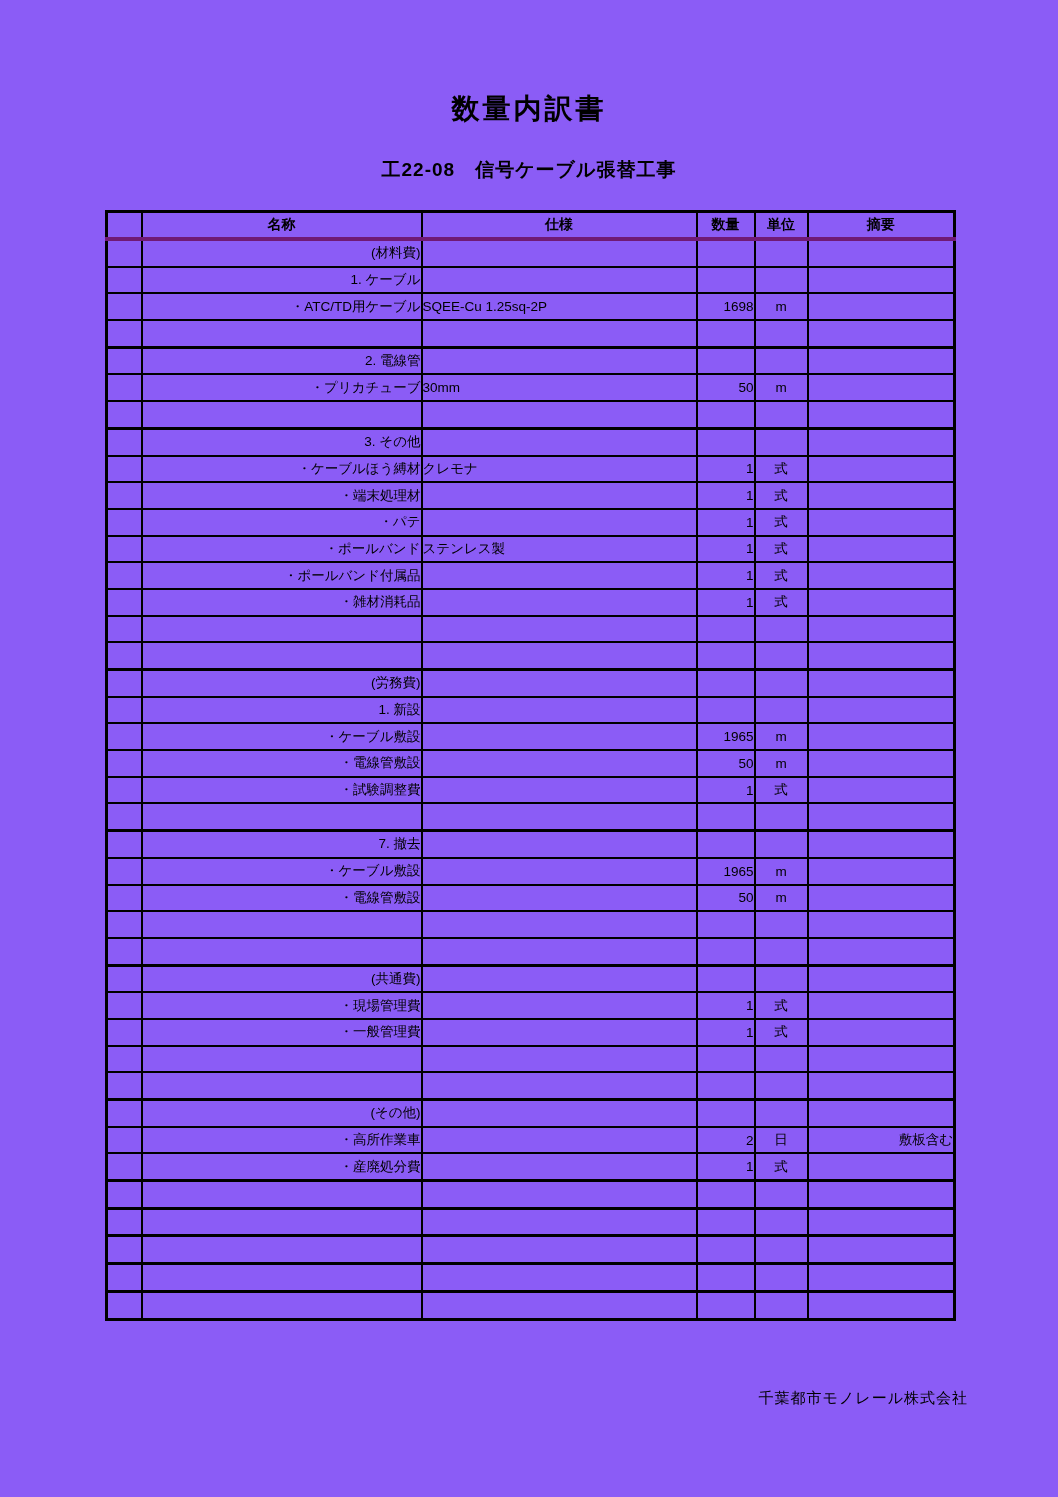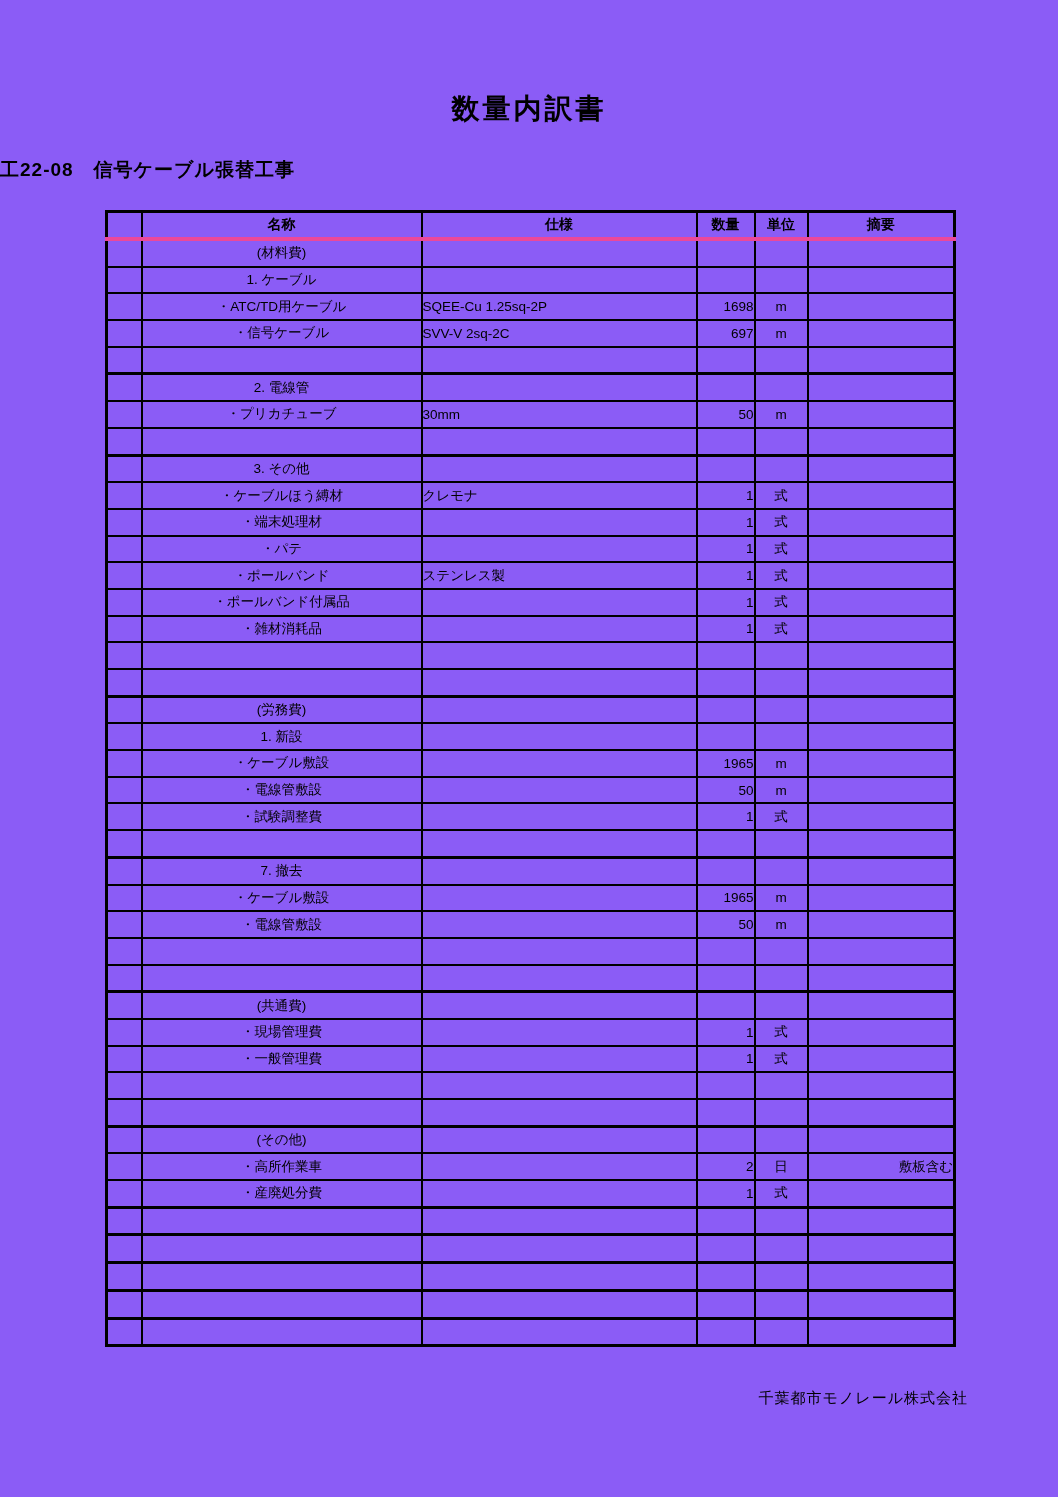--- a/index.html
+++ b/index.html
@@ -20,21 +20,21 @@
     text-align: center;
     font-size: 28px;
     font-weight: 700;
     letter-spacing: 3px;
   }
   .doc-subtitle {
     position: absolute;
     top: 157px;
     left: 0;
     width: 100%;
-    text-align: left;
+    text-align: center;
     font-size: 19px;
     font-weight: 700;
     letter-spacing: 1px;
   }
   .table-wrap {
     position: absolute;
     left: 105px;
     top: 210px;
     width: 848px;
   }
@@ -49,32 +49,32 @@
     padding: 0;
     overflow: hidden;
     white-space: nowrap;
     font-weight: 400;
   }
   .qty-table thead th {
     height: 24px;
     font-size: 14px;
     font-weight: 700;
     text-align: center;
-    border-bottom: 4px solid #ec4899;
+    border-bottom: 4px solid #701a75;
   }
   .qty-table tbody td {
     height: 24.7px;
     font-size: 13.5px;
     vertical-align: middle;
   }
   
   .c-name { border-left: 3px solid #000; }
   
   .c-idx  { }
-  .c-name { padding-left: 6px; text-align: center; }
+  .c-name { padding-left: 6px; text-align: right; }
   .c-spec { padding-left: 3px; text-align: left; }
   .c-qty  { padding-right: 5px; text-align: right; }
   .c-unit { text-align: center; }
   .c-rem  { padding-left: 3px; text-align: right; }
   
   tr.kind-section td, tr.kind-blank_thick td { border-top: 3px solid #000; }
   .doc-footer {
     position: absolute;
     left: 120px;
     top: 1389px;
@@ -131,28 +131,20 @@
       <td class="c-rem"></td>
     </tr>
           <tr class="kind-item">
       <td class="c-idx"></td>
       <td class="c-name">・ATC/TD用ケーブル</td>
       <td class="c-spec">SQEE-Cu 1.25sq-2P</td>
       <td class="c-qty">1698</td>
       <td class="c-unit">m</td>
       <td class="c-rem"></td>
     </tr>
-          <tr class="kind-item">
-      <td class="c-idx"></td>
-      <td class="c-name">・信号ケーブル</td>
-      <td class="c-spec">SVV-V 2sq-2C</td>
-      <td class="c-qty">697</td>
-      <td class="c-unit">m</td>
-      <td class="c-rem"></td>
-    </tr>
           <tr class="kind-blank">
       <td class="c-idx"></td>
       <td class="c-name"></td>
       <td class="c-spec"></td>
       <td class="c-qty"></td>
       <td class="c-unit"></td>
       <td class="c-rem"></td>
     </tr>
           <tr class="kind-section">
       <td class="c-idx"></td>

